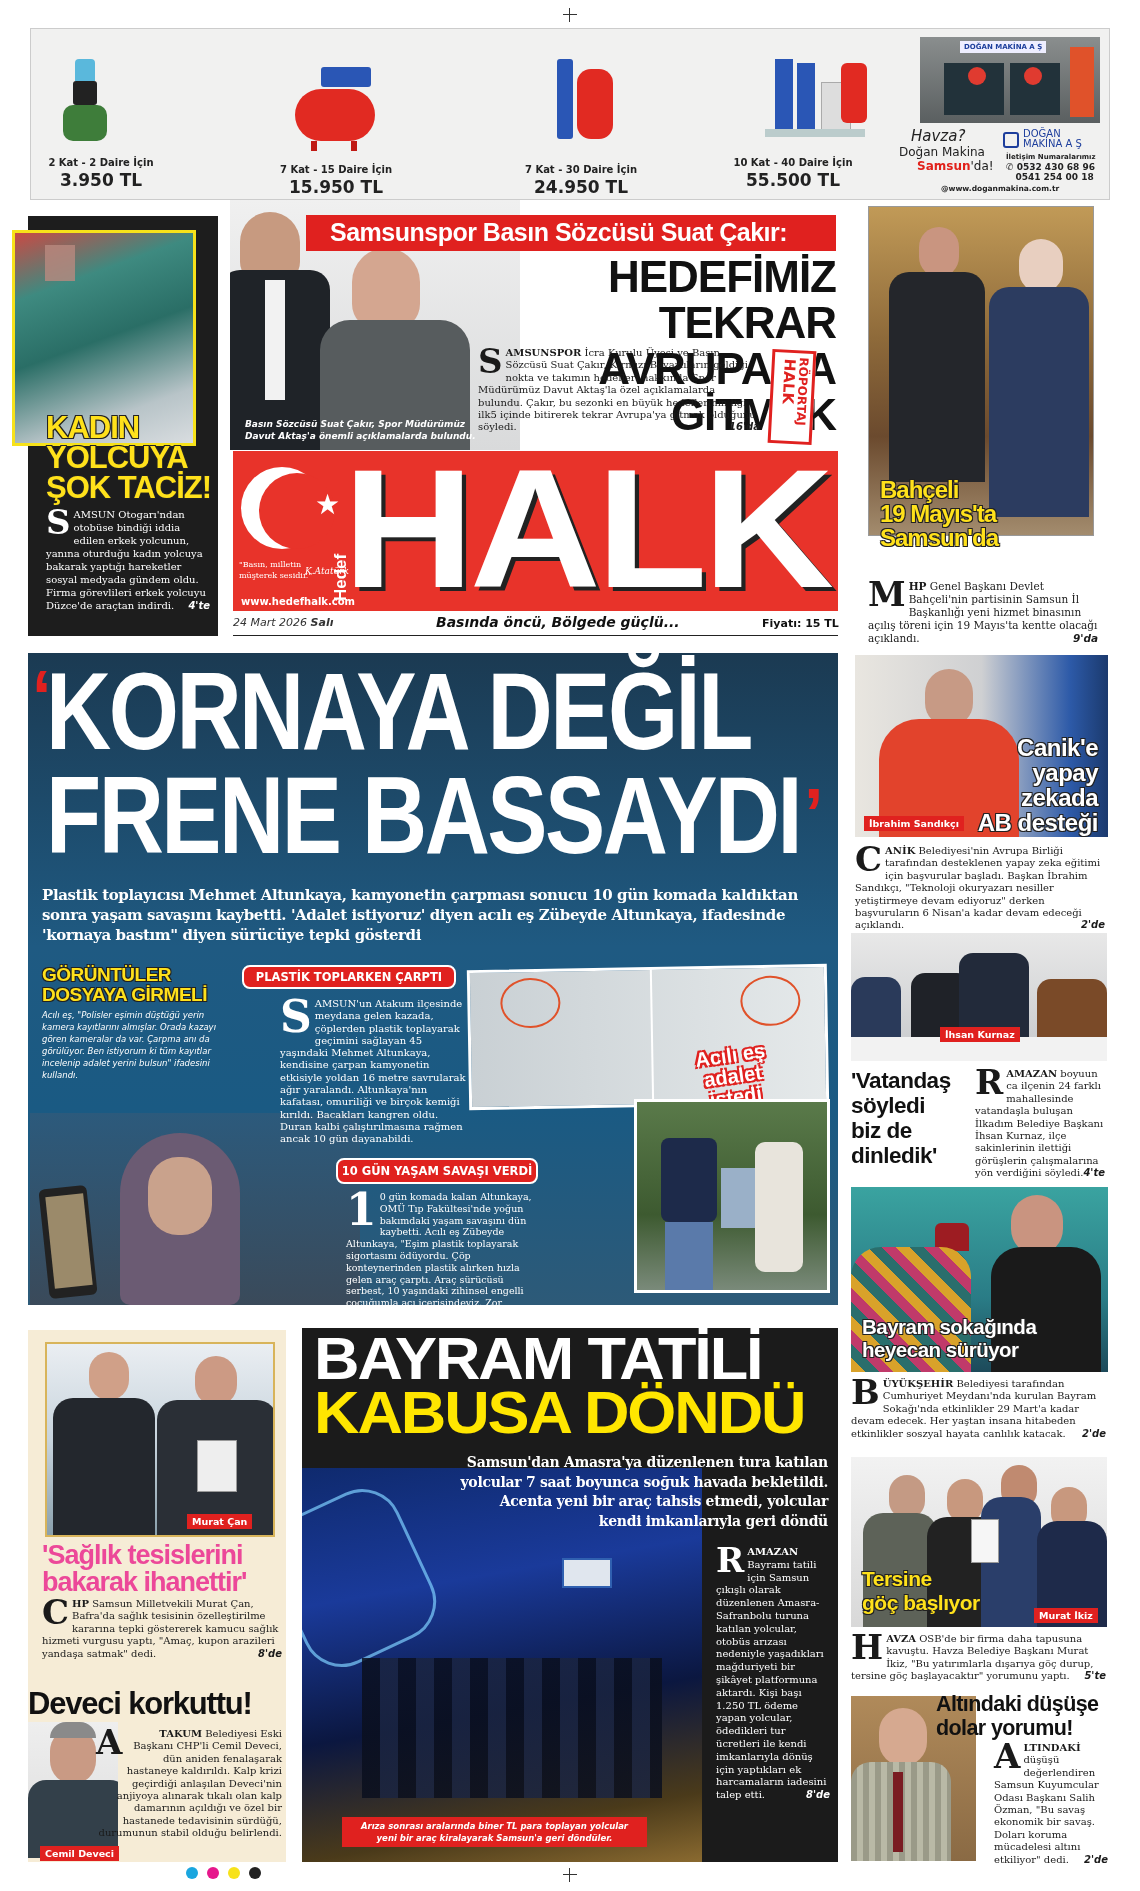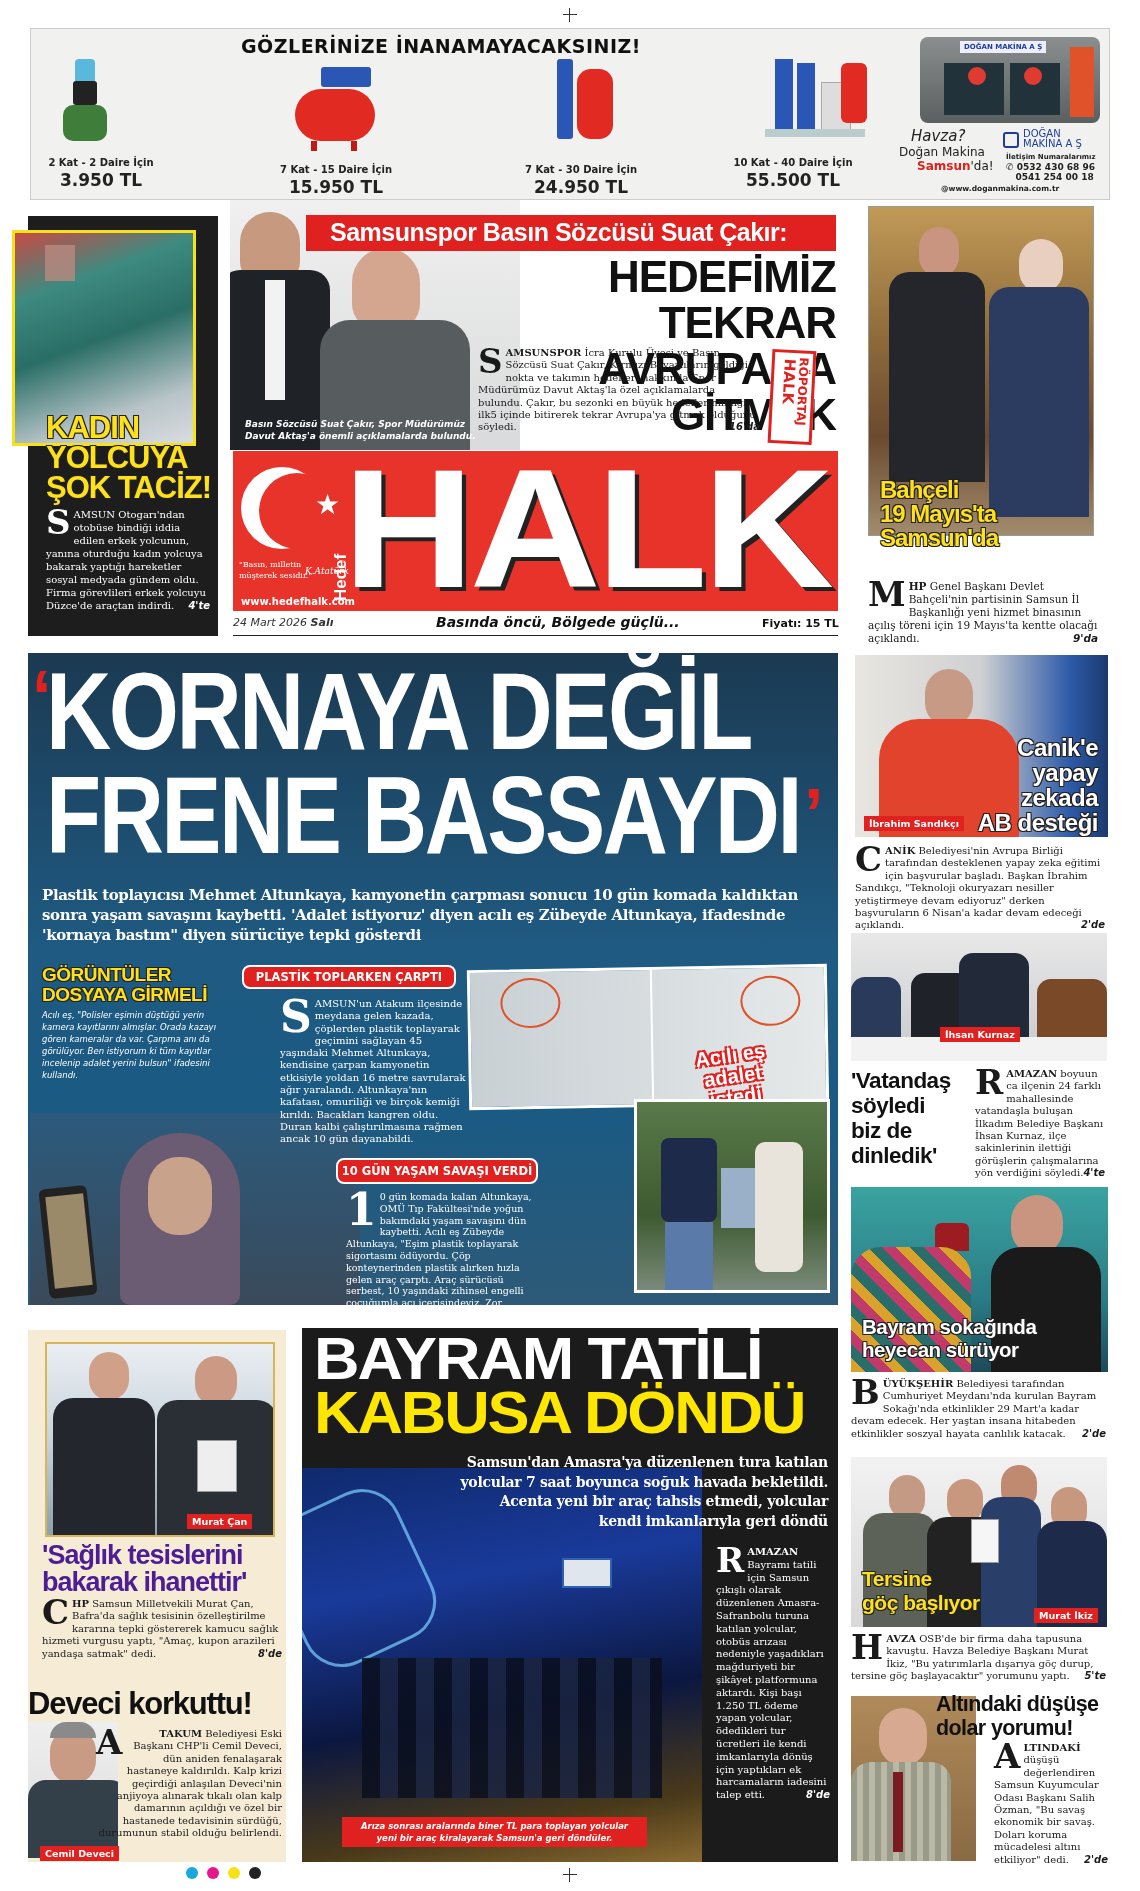--- a/index.html
+++ b/index.html
@@ -25,21 +25,20 @@
 .white-head{color:#fff;font-family:"Liberation Sans",sans-serif;font-weight:bold;text-shadow:1px 1px 0 #222,-1px -1px 0 #222,1px -1px 0 #222,-1px 1px 0 #222}
 .pill{position:absolute;background:#e0211f;color:#fff;border:2px solid #fff;border-radius:8px;font-family:"DejaVu Sans",sans-serif;font-weight:bold;text-align:center}
 </style>
 </head>
 <body>
 
 <div class="crop" style="left:563px;top:8px"></div>
 <div class="crop" style="left:563px;top:1868px"></div>
 
 <div class="ad">
-  <div class="abs sans" style="left:210px;top:6px;font-size:19px;font-weight:bold;letter-spacing:0.5px;color:#111">GÖZLERİNİZE İNANAMAYACAKSINIZ!</div>
 
   <div class="abs" style="left:28px;top:30px;width:48px;height:100px">
     <div style="position:absolute;left:16px;top:0;width:20px;height:22px;background:#5ab8dc;border-radius:4px 4px 0 0"></div>
     <div style="position:absolute;left:14px;top:22px;width:24px;height:24px;background:#222;border-radius:3px"></div>
     <div style="position:absolute;left:4px;top:46px;width:44px;height:36px;background:#3e7d3a;border-radius:10px"></div>
   </div>
   <div class="pump-lbl" style="left:10px;top:128px;width:120px">
       <span class="k">2 Kat - 2 Daire İçin</span>
       <span class="p">3.950 TL</span>
     </div>
@@ -69,21 +68,21 @@
     <div style="position:absolute;left:36px;top:6px;width:18px;height:66px;background:#2a56b5"></div>
     <div style="position:absolute;left:60px;top:25px;width:30px;height:48px;background:#ddd;border:1px solid #aaa"></div>
     <div style="position:absolute;left:80px;top:6px;width:26px;height:60px;background:#e12a22;border-radius:6px"></div>
     <div style="position:absolute;left:4px;top:72px;width:100px;height:8px;background:#bcc"></div>
   </div>
   <div class="pump-lbl" style="left:692px;top:128px;width:140px">
       <span class="k">10 Kat - 40 Daire İçin</span>
       <span class="p">55.500 TL</span>
     </div>
 
-  <div class="abs" style="left:889px;top:8px;width:180px;height:86px;border-radius:8px;background:linear-gradient(180deg,#8a8e8e,#5a5f60);overflow:hidden">
+  <div class="abs" style="left:889px;top:8px;width:180px;height:86px;border-radius:0;background:linear-gradient(180deg,#8a8e8e,#5a5f60);overflow:hidden">
     <div style="position:absolute;left:40px;top:4px;padding:2px 4px;background:#eef;color:#1d3e9c;font-size:7px;font-weight:bold;font-family:'DejaVu Sans',sans-serif">DOĞAN MAKİNA A Ş</div>
     <div style="position:absolute;left:24px;top:26px;width:60px;height:52px;background:#22323a"></div>
     <div style="position:absolute;left:90px;top:26px;width:50px;height:52px;background:#22323a"></div>
     <div style="position:absolute;left:48px;top:30px;width:18px;height:18px;background:#e03b30;border-radius:50%"></div>
     <div style="position:absolute;left:104px;top:30px;width:18px;height:18px;background:#e03b30;border-radius:50%"></div>
     <div style="position:absolute;left:150px;top:10px;width:24px;height:70px;background:#e0522a"></div>
   </div>
   <div class="abs ital sans" style="left:880px;top:98px;font-size:15px;color:#222">Havza?</div>
   <div class="abs sans" style="left:868px;top:116px;font-size:12px;color:#222">Doğan Makina</div>
   <div class="abs sans" style="left:886px;top:130px;font-size:12px"><span style="color:#e1211a;font-weight:bold">Samsun</span><span>'da!</span></div>
@@ -308,21 +307,21 @@
 
 <div class="abs" style="left:28px;top:1330px;width:258px;height:532px;background:#f6ecd6"></div>
 <div class="photo" style="left:45px;top:1342px;width:230px;height:195px;border:2px solid #d8b45a;background:linear-gradient(180deg,#eaeef2 0%,#c8d4dd 50%,#8aa0ac 100%)">
   <div style="position:absolute;left:42px;top:8px;width:40px;height:48px;background:#d0a088;border-radius:20px"></div>
   <div style="position:absolute;left:6px;top:54px;width:102px;height:140px;background:#23272d;border-radius:20px 20px 0 0"></div>
   <div style="position:absolute;left:148px;top:12px;width:42px;height:50px;background:#cc9a84;border-radius:21px"></div>
   <div style="position:absolute;left:110px;top:56px;width:120px;height:140px;background:#2a2f36;border-radius:20px 20px 0 0"></div>
   <div style="position:absolute;left:150px;top:96px;width:40px;height:52px;background:#eee;border:1px solid #999"></div>
 </div>
 <div class="tag-red" style="left:187px;top:1514px">Murat Çan</div>
-<div class="abs lsans" style="left:42px;top:1542px;font-size:27px;line-height:27px;font-weight:bold;color:#4c1d95;letter-spacing:-1px">
+<div class="abs lsans" style="left:42px;top:1542px;font-size:27px;line-height:27px;font-weight:bold;color:#ec4899;letter-spacing:-1px">
   <div>'Sağlık tesislerini</div>
   <div>bakarak ihanettir'</div>
 </div>
 <div class="abs body-txt" style="left:42px;top:1598px;width:240px;font-size:10px;line-height:12.4px">
   <span class="drop">C</span><span class="lead">HP</span><span> Samsun Milletvekili Murat Çan, Bafra'da sağlık tesisinin özelleştirilme kararına tepki göstererek kamucu sağlık hizmeti vurgusu yaptı, "Amaç, kupon arazileri yandaşa satmak" dedi.</span>
   <span class="ref">8'de</span>
 </div>
 
 <div class="abs lsans" style="left:28px;top:1688px;font-size:31px;line-height:32px;font-weight:bold;color:#111;letter-spacing:-1.2px">Deveci korkuttu!</div>
 <div class="photo" style="left:28px;top:1722px;width:90px;height:136px;background:linear-gradient(180deg,#eee,#ddd)">

